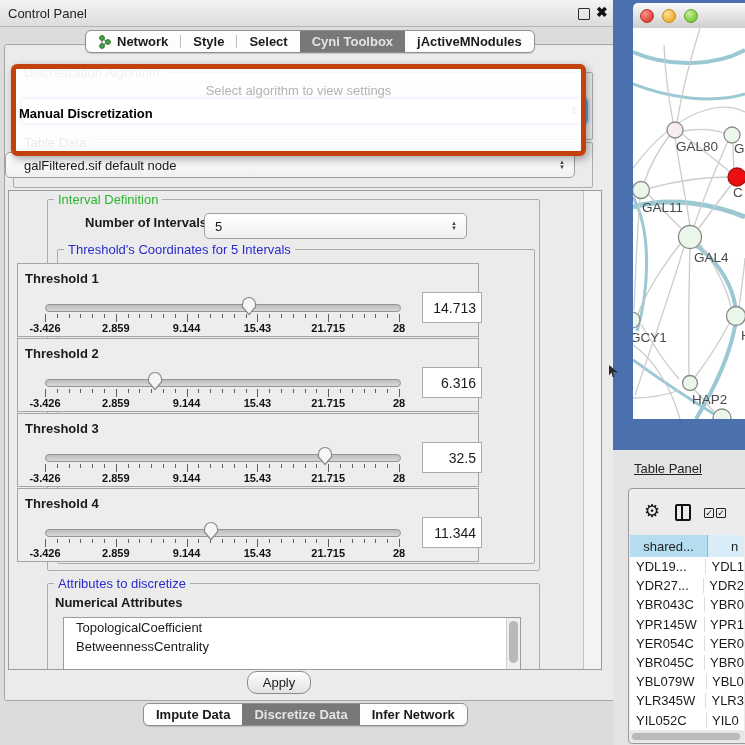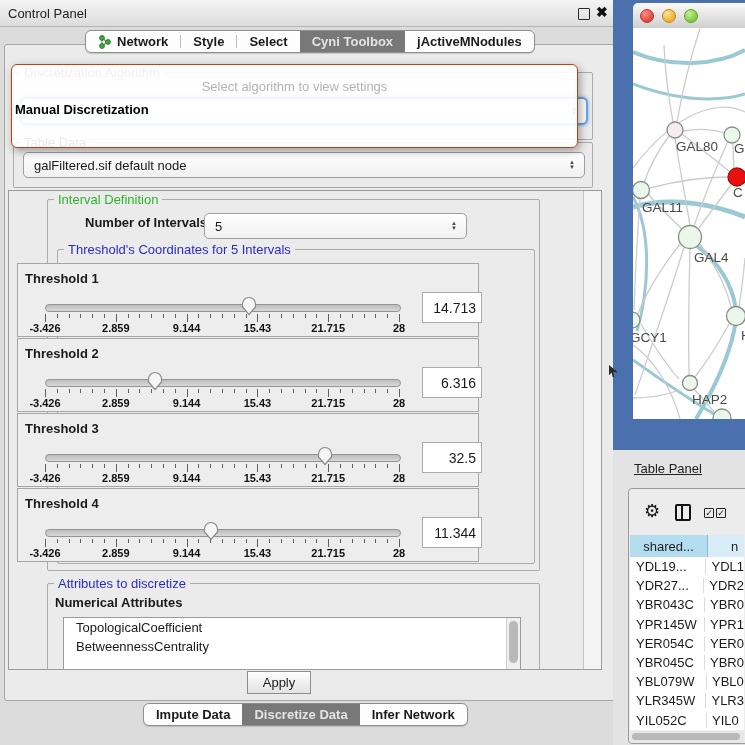--- a/index.html
+++ b/index.html
@@ -33,25 +33,25 @@
   #alg-group{left:13px;top:72px;width:578px;height:66px;}
   #alg-title{color:#5a5a5a;}
   #alg-combo{left:20px;top:97px;width:564px;height:24px;background:#fafafa;border:2px solid #69a2dd;
      border-radius:6px;box-shadow:0 0 3px 1px rgba(110,160,220,.55);}
   #td-group{left:13px;top:142px;width:578px;height:44px;}
   .combo{background:linear-gradient(#ffffff,#f0f0f0);border:1px solid #9f9f9f;border-radius:5px;
      display:flex;align-items:center;}
   .combo .cval{flex:1;padding-left:10px;}
   .spin{width:14px;margin-right:5px;display:flex;flex-direction:column;align-items:center;line-height:5px;
      font-size:6px;color:#444;}
-  #td-combo{left:23px;top:152px;width:560px;height:24px;}
+  #td-combo{left:5px;top:152px;width:560px;height:24px;padding-left:8px;}
 
   
   #popup{left:11px;top:64px;width:565px;height:82px;background:rgba(255,255,255,0.91);
-     border:1px solid #c2410c;border-radius:6px;box-shadow:2px 3px 8px rgba(0,0,0,0.35);z-index:40;}
+     border:5px solid #c2410c;border-radius:6px;box-shadow:2px 3px 8px rgba(0,0,0,0.35);z-index:40;}
   #popup-prompt{left:0;top:14px;width:100%;text-align:center;color:#b3b3b3;}
   #popup-item1{left:3px;top:37px;font-weight:bold;color:#000;}
   #popup-item2{left:3px;top:55px;color:#000;}
 
   
   #viewport{left:8px;top:190px;width:592px;height:478px;border:1px solid #9b9b9b;overflow:hidden;background:#ebebeb;}
   #vp-scroll{left:574px;top:0;width:17px;height:478px;background:#f3f3f3;border-left:1px solid #c4c4c4;}
 
   #int-group{left:38px;top:8px;width:491px;height:370px;}
   #int-title{color:#2db52d;}
@@ -74,21 +74,21 @@
 
   #attr-group{left:38px;top:392px;width:491px;height:110px;}
   #attr-title{color:#2a2acc;}
   #attr-sub{left:46px;top:404px;font-weight:bold;}
   #attr-list{left:54px;top:426px;width:456px;height:51px;background:#fff;border:1px solid #9b9b9b;overflow:hidden;}
   .attr-item{padding:1px 0 1px 12px;line-height:17px;}
   #attr-scroll{position:absolute;right:0;top:0;width:13px;height:100%;background:#efefef;border-left:1px solid #d0d0d0;}
   #attr-thumb{position:absolute;left:2px;top:3px;width:9px;height:42px;background:#b9b9b9;border-radius:5px;}
 
   #apply-btn{left:247px;top:671px;width:62px;height:21px;background:linear-gradient(#fefefe,#e2e2e2);
-     border:1px solid #8d8d8d;border-radius:0;display:flex;align-items:center;justify-content:center;}
+     border:1px solid #8d8d8d;border-radius:10px;display:flex;align-items:center;justify-content:center;}
 
   
   #desktop{left:613px;top:0;width:132px;height:450px;background:#4a70ad;}
   #net-window{left:633px;top:3px;width:112px;height:416px;}
   #net-titlebar{left:0;top:0;width:112px;height:25px;background:linear-gradient(#fafafa,#cfcfcf);
      border-top-left-radius:5px;border-bottom:1px solid #999;}
   .light{position:absolute;top:6px;width:12px;height:12px;border-radius:50%;}
   #light-red{left:7px;background:radial-gradient(circle at 35% 30%,#ff9088,#e0443a 70%);border:1px solid #b5352d;}
   #light-yellow{left:29px;background:radial-gradient(circle at 35% 30%,#ffe49a,#eead2e 70%);border:1px solid #c28a1e;}
   #light-green{left:51px;background:radial-gradient(circle at 35% 30%,#c8f09a,#7cc93e 70%);border:1px solid #61a32b;}

